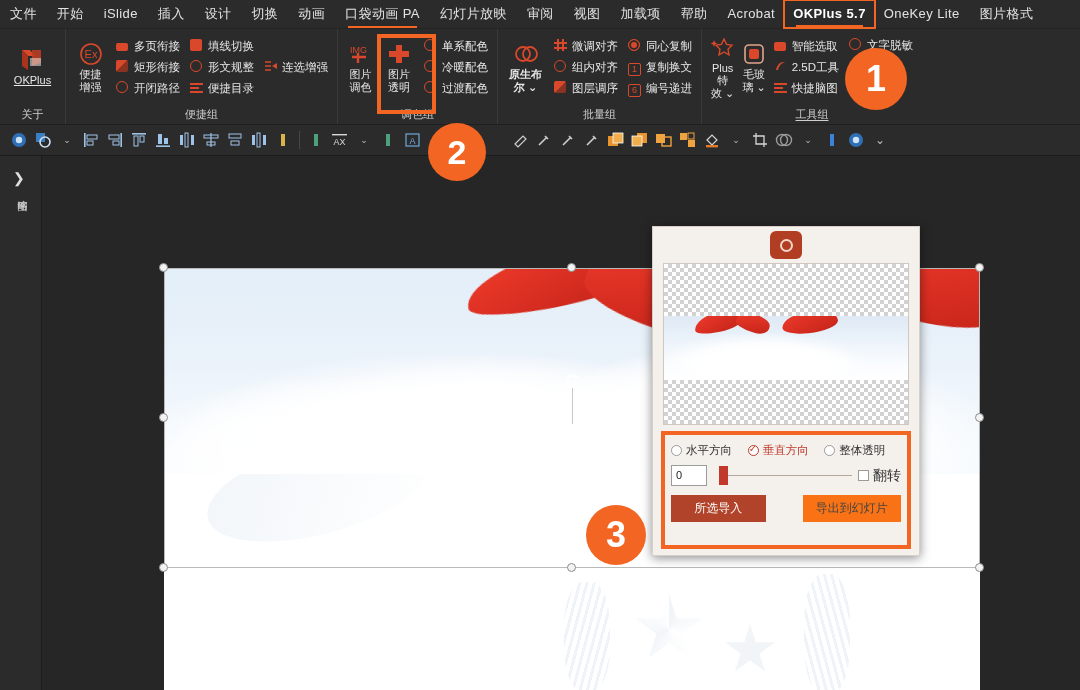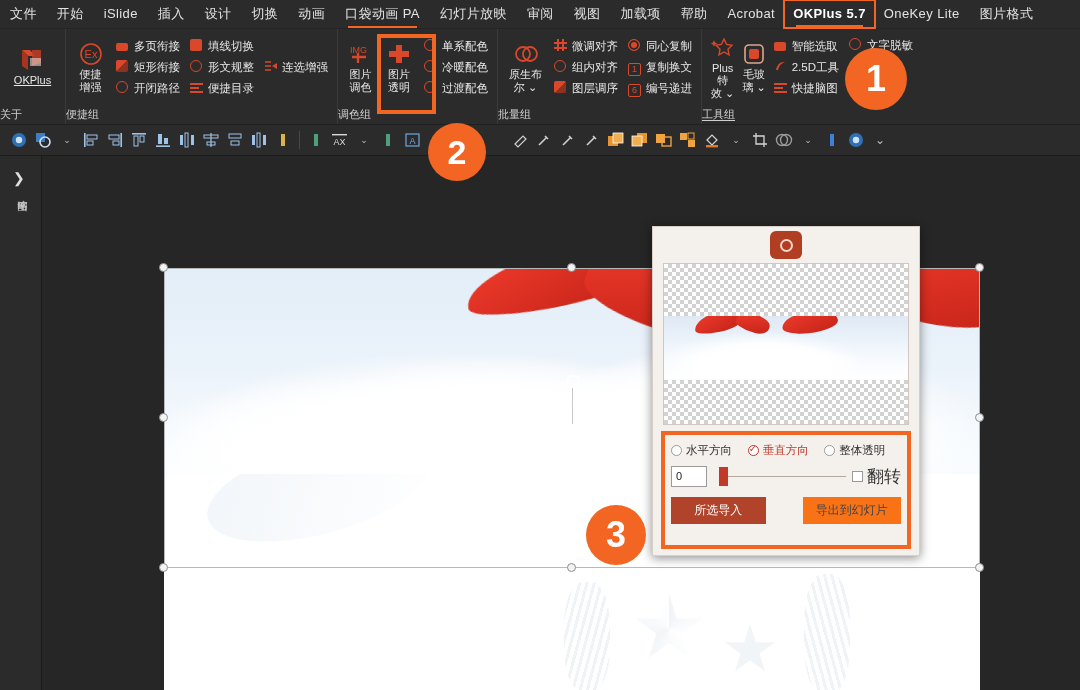--- a/index.html
+++ b/index.html
@@ -37,21 +37,21 @@
   }
 
   
   #ribbon {
     height:96px; background:#2b2b2b; display:flex; align-items:stretch;
     position:relative; border-bottom:1px solid #1f1f1f;
   }
   .rgroup { display:flex; flex-direction:column; position:relative;
             border-right:1px solid #3a3a3a; }
   .rgroup-body { flex:1; display:flex; align-items:center; padding:2px 6px; gap:4px;}
-  .rgroup-label { height:20px; line-height:20px; font-size:11px;
+  .rgroup-label { height:20px; line-height:20px; text-align:center; font-size:11px;
                   color:#cfcfcf; }
 
   .bigbtn { width:58px; display:flex; flex-direction:column; align-items:center;
             justify-content:center; gap:1px; color:#e6e6e6; font-size:11px;
             line-height:12px; text-align:center; padding:2px 0; }
   .bigbtn .glyph { height:26px; display:flex; align-items:center; justify-content:center; }
   .bigbtn .lbl2 { display:block; }
 
   .smallcol { display:flex; flex-direction:column; justify-content:center; gap:3px; }
   .smallbtn { display:flex; align-items:center; gap:4px; font-size:11.5px;
@@ -182,21 +182,21 @@
   .rd.sel::after{ content:"✓"; position:absolute; left:0px; top:-3px; font-size:10px;
                   color:#c0392b; line-height:12px;}
 
   .slider-row { display:flex; align-items:center; gap:6px; padding:7px 6px 0 6px;}
   #numbox { width:36px;height:21px;border:1px solid #9b9b9b;background:#fff;
             font-size:11px; color:#222; padding:0 4px; line-height:19px;}
   #track { position:relative; flex:1; height:19px; display:flex; align-items:center;}
   #track .ln { position:absolute; left:14px; right:0; height:1px; background:#b6a79c;}
   #thumb { position:absolute; left:6px; width:9px;height:19px;background:#c0392b;}
   .chk { width:11px;height:11px;border:1px solid #9a9a9a;background:#fff;flex:none;}
-  .chk-row { display:flex;align-items:center;gap:4px;font-size:17px;color:#333;}
+  .chk-row { display:flex;align-items:center;gap:4px;font-size:14px;color:#333;}
 
   .btn-row { display:flex; gap:8px; padding:9px 6px 0 6px; }
   .btn {
     flex:1; height:27px; display:flex;align-items:center;justify-content:center;
     font-size:12px; cursor:default;
   }
   .btn.primary { background:#b0432a; color:#fff; }
   .btn.ghost { background:#f97316; color:#444; border:2px solid #f97316;margin-left:29px;}
 
   
@@ -346,21 +346,21 @@
           <span class="ic"><span class="circ"></span></span>
           <span>过渡配色</span>
         </div>
       </div>
     </div>
     <div class="rgroup-label">调色组</div>
   </div>
 
   <div class="rgroup" style="width:204px;">
     <div class="rgroup-body">
-      <div class="bigbtn" style="width:46px;">
+      <div class="bigbtn" style="width:46px;font-weight:bold;">
         <span class="glyph">
           <svg width="28" height="24" viewBox="0 0 28 24">
             <circle cx="11" cy="12" r="7" fill="none" stroke="#d9482a" stroke-width="1.8"></circle>
             <circle cx="18" cy="12" r="7" fill="none" stroke="#d9482a" stroke-width="1.8"></circle>
           </svg>
         </span>
         <span>原生布</span>
         <span>尔 ⌄</span>
       </div>
 

